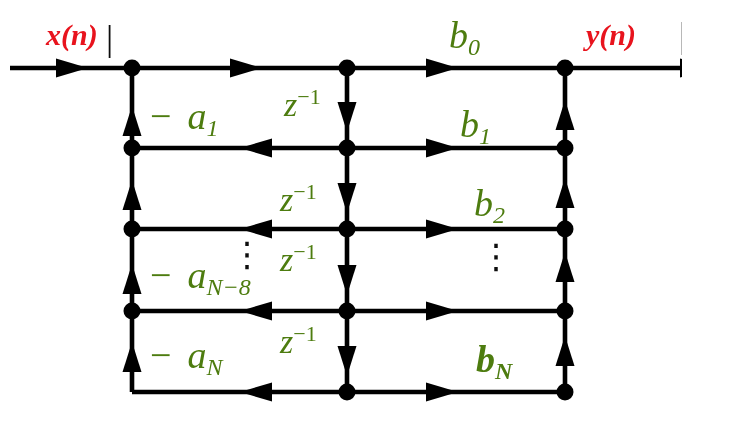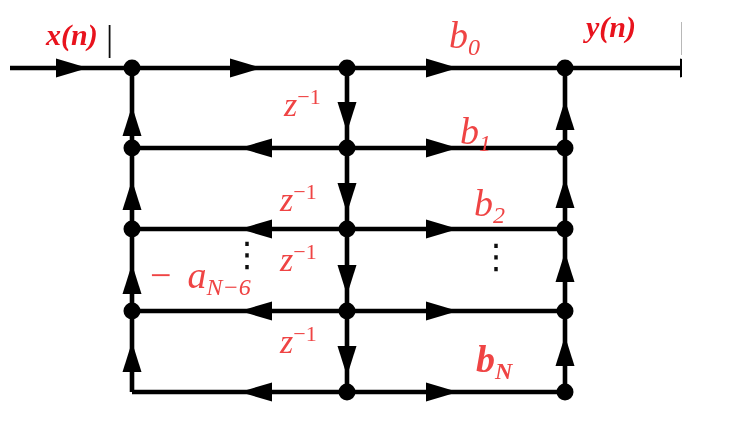--- a/index.html
+++ b/index.html
@@ -1,21 +1,21 @@
 <!DOCTYPE html>
 <html><head>
 <meta charset="utf-8">
 <style>
   html,body{margin:0;padding:0;background:#ffffff;}
   .stage{
     position:relative;width:682px;height:425px;background:#ffffff;
     overflow:hidden;font-family:"Liberation Serif",serif;
   }
   .stage svg{position:absolute;left:0;top:0;}
-  .lbl{position:absolute;line-height:1;white-space:nowrap;color:#ef4444;}
+  .lbl{position:absolute;line-height:1;white-space:nowrap;color:#4d7c0f;}
   .math{font-size:38px;font-style:italic;}
   .math sub{font-size:24px;font-style:italic;line-height:0;vertical-align:-0.28em;letter-spacing:0;}
   .math .sign{font-style:normal;margin-right:16px;}
   .zlab{font-size:34px;font-style:italic;}
   .zlab sup{font-size:22px;line-height:0;vertical-align:0.55em;font-style:normal;}
   .sig{font-size:30px;font-weight:bold;font-style:italic;color:#e8131d;}
   .caret{font-size:36px;font-style:normal;color:#0d0d0d;}
   .vdots{font-size:34px;font-style:normal;color:#0d0d0d;letter-spacing:0;}
 </style>
 </head>
@@ -81,40 +81,46 @@
       <circle cx="565" cy="68" r="8.5"></circle>
       <circle cx="565" cy="148" r="8.5"></circle>
       <circle cx="565" cy="229" r="8.5"></circle>
       <circle cx="565" cy="311" r="8.5"></circle>
       <circle cx="565" cy="392" r="8.5"></circle>
     </g>
   </svg>
 
   <div class="lbl sig" style="left: 46px; top: 20px; color: rgb(232, 19, 29);">x(n)</div>
   <div class="lbl caret" style="left:106px;top:20px;">|</div>
-  <div class="lbl sig" style="left: 586px; top: 12px; color: rgb(232, 19, 29);">y(n)</div>
+  <div class="lbl sig" style="left: 586px; top: 20px; color: rgb(232, 19, 29);">y(n)</div>
   <div class="lbl caret" style="left:679px;top:17px;">|</div>
 
   <div class="lbl math" style="left:449px;top:16px;">
     <span>b</span><sub>0</sub>
   </div>
-  <div class="lbl math" style="left:460px;top:112px;">
+  <div class="lbl math" style="left:460px;top:105px;">
     <span>b</span><sub>1</sub>
   </div>
   <div class="lbl math" style="left:465px;top:184px;margin-left:9px;">
     <span>b</span><sub>2</sub>
   </div>
   <div class="lbl vdots" style="left:479px;top:240px;">⋮</div>
   <div class="lbl math" style="left:476px;top:340px;font-weight:bold;">
     <span>b</span><sub>N</sub>
   </div>
 
+  <div class="lbl math" style="left:150px;top:97px;">
+    <span class="sign">−</span><span>a</span><sub>1</sub>
+  </div>
   <div class="lbl vdots" style="left:230px;top:238px;">⋮</div>
   <div class="lbl math" style="left:150px;top:256px;">
-    <span class="sign">−</span><span>a</span><sub>N−6</sub>
+    <span class="sign">−</span><span>a</span><sub>N−8</sub>
+  </div>
+  <div class="lbl math" style="left:150px;top:336px;">
+    <span class="sign">−</span><span>a</span><sub>N</sub>
   </div>
 
   <div class="lbl zlab" style="left:284px;top:88px;">
     <span>z</span><sup>−1</sup>
   </div>
   <div class="lbl zlab" style="left:280px;top:183px;">
     <span>z</span><sup>−1</sup>
   </div>
   <div class="lbl zlab" style="left:280px;top:243px;">
     <span>z</span><sup>−1</sup>

